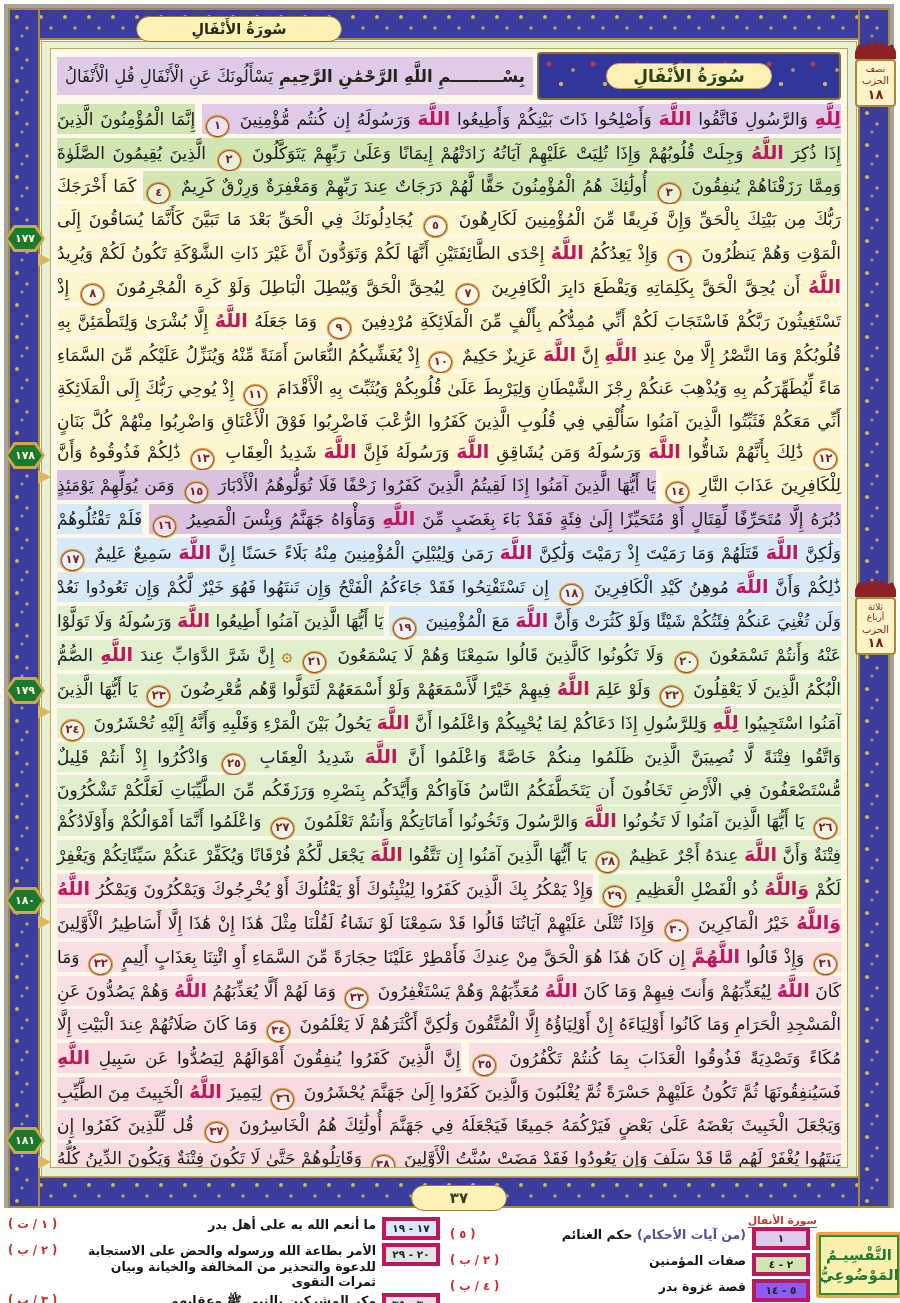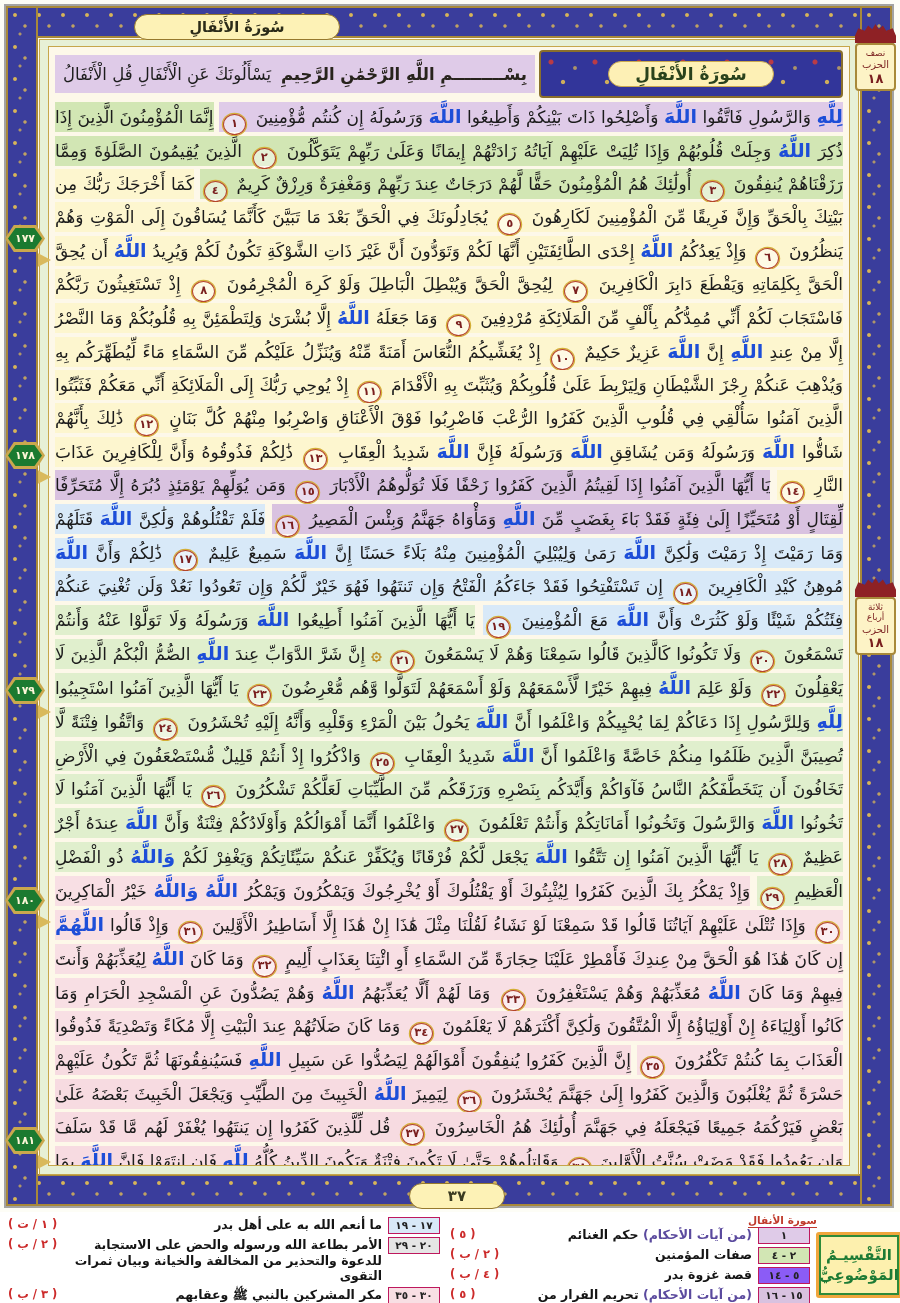--- a/index.html
+++ b/index.html
@@ -1,20 +1,20 @@
 <!DOCTYPE html>
 <html lang="ar"><head>
 <meta charset="utf-8">
 <style>
   html,body{margin:0;padding:0;}
   body{width:900px;height:1303px;background:#ffffff;font-family:"DejaVu Sans",sans-serif;}
   .page{position:relative;width:900px;height:1303px;background:#fdfdf6;overflow:hidden;direction:rtl;}
 
   
-  .frame{position:absolute;left:4px;top:4px;width:890px;height:1204px;border:2px solid #a3a3a3;background:#fdfaec;box-sizing:border-box;}
+  .frame{position:absolute;left:4px;top:4px;width:890px;height:1204px;border:4px solid #a3a3a3;background:#fdfaec;box-sizing:border-box;}
   .band{position:absolute;background-color:#3a3d9c;box-sizing:border-box;border:2px solid #a8893a;
     background-image:
       radial-gradient(circle at 7px 7px, rgba(224,187,84,.95) 1.4px, transparent 2.4px),
       radial-gradient(circle at 17px 18px, rgba(224,187,84,.8) 1.2px, transparent 2.2px),
       radial-gradient(circle at 12px 26px, rgba(224,187,84,.7) 1px, transparent 2px);
     background-size:24px 32px;}
   .band.h{left:0;right:0;height:32px;
     background-image:
       repeating-linear-gradient(90deg, transparent 0 76px, rgba(20,112,44,.95) 76px 98px),
       radial-gradient(circle at 7px 7px, rgba(224,187,84,.95) 1.4px, transparent 2.4px),
@@ -44,21 +44,21 @@
     background-size:44px 40px;display:flex;align-items:center;justify-content:center;flex:0 0 auto;}
   .banner-center{background:#fdf0b5;border:1.5px solid #caa94e;border-radius:999px;padding:2px 26px;
     font-size:17px;font-weight:bold;color:#29421c;white-space:nowrap;}
   .bisrow{flex:1;display:flex;align-items:center;height:38px;padding:0 8px;justify-content:space-between;}
   .bismillah{font-size:16.5px;font-weight:bold;color:#27231c;white-space:nowrap;}
   .opening{font-size:16.5px;color:#1c1c1c;white-space:nowrap;}
 
   
   .quran-body{direction:rtl;text-align:justify;font-size:17px;line-height:30px;color:#1b1b1b;margin-top:2px;}
   .sec{padding:5px 0;-webkit-box-decoration-break:clone;box-decoration-break:clone;}
-  .allah{font-weight:bold;font-size:1.12em;color:#1d4ed8;}
+  .allah{font-weight:bold;font-size:1.12em;color:#be185d;}
   .aya{display:inline-block;min-width:19px;height:19px;line-height:17px;border:1.2px solid #b5452a;border-radius:50%;
        box-shadow:0 0 0 1.2px #d4af37;text-align:center;font-size:11.5px;font-weight:bold;color:#7a1f1f;
        margin:0 4px;vertical-align:-4px;background:rgba(255,255,255,.45);padding:0 1px;}
   .rub{color:#c0912b;font-size:1.05em;font-weight:bold;}
 
   
   .med{position:absolute;left:5px;width:40px;height:27px;z-index:6;}
   .med .hexo{position:absolute;inset:0;background:#caa84d;clip-path:polygon(22% 0,78% 0,100% 50%,78% 100%,22% 100%,0 50%);}
   .med .hexi{position:absolute;inset:3px;background:#1b7a30;clip-path:polygon(22% 0,78% 0,100% 50%,78% 100%,22% 100%,0 50%);
              display:flex;align-items:center;justify-content:center;color:#fdf6d8;font-size:11px;font-weight:bold;}
@@ -76,21 +76,21 @@
   
   .footer{position:absolute;left:0;top:1212px;width:900px;height:91px;background:#ffffff;direction:rtl;}
   .surah-label{position:absolute;left:748px;top:2px;font-size:10.5px;font-weight:bold;color:#c03a2b;border-bottom:1px solid #c03a2b;padding-bottom:1px;}
   .idx-box{position:absolute;left:816px;top:20px;width:80px;height:60px;background:#fdf0ae;border:3px solid #f0a63c;
            box-shadow:inset 0 0 0 2px #2e8b3a;border-radius:3px;display:flex;flex-direction:column;align-items:center;
            justify-content:center;color:#1e7b35;font-weight:bold;font-size:15px;line-height:1.35;}
   .tlist{position:absolute;display:flex;flex-direction:column;gap:3px;}
   .tlist.right{right:90px;width:360px;top:15px;}
   .tlist.left{right:460px;width:432px;top:5px;}
   .trow{display:flex;align-items:flex-start;gap:6px;}
-  .chip{flex:0 0 auto;min-width:50px;height:15px;line-height:14px;border:1px solid #be185d;text-align:center;
+  .chip{flex:0 0 auto;min-width:50px;height:15px;line-height:14px;border:4px solid #be185d;text-align:center;
         font-size:10.5px;font-weight:bold;color:#222;background:#eee;}
   .ttext{flex:1;font-size:12.5px;font-weight:bold;color:#141414;line-height:1.25;}
   .tprefix{color:#5b4a9e;}
   .tcode{flex:0 0 56px;font-size:11.5px;font-weight:bold;color:#cc2b2b;text-align:left;white-space:nowrap;}
 </style>
 </head>
 <body>
 
 <div class="page">
 
@@ -145,21 +145,21 @@
       </div>
       <div class="tab" style="top: 913px;"></div>
       <div class="med" style="top: 1127px;">
         <div class="hexo"></div>
         <div class="hexi">١٨١</div>
       </div>
       <div class="tab" style="top: 1153px;"></div>
     </div>
 
   <div id="hizbs">
-      <div class="hizb" style="top: 24px;">
+      <div class="hizb" style="top: 40px;">
         <div class="crown"></div>
         <div class="hbox">
           <span class="l1">نصف</span>
           <span class="l2">الحزب</span>
           <span class="num">١٨</span>
         </div>
       </div>
       <div class="hizb" style="top: 578px;">
         <div class="crown"></div>
         <div class="hbox">

